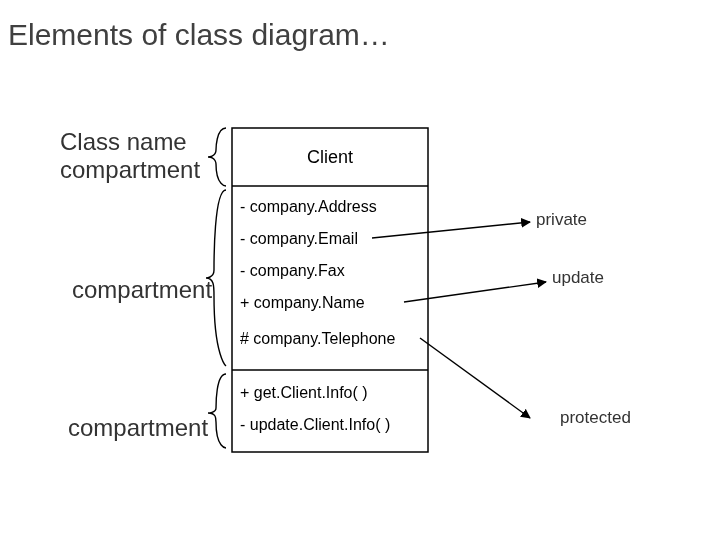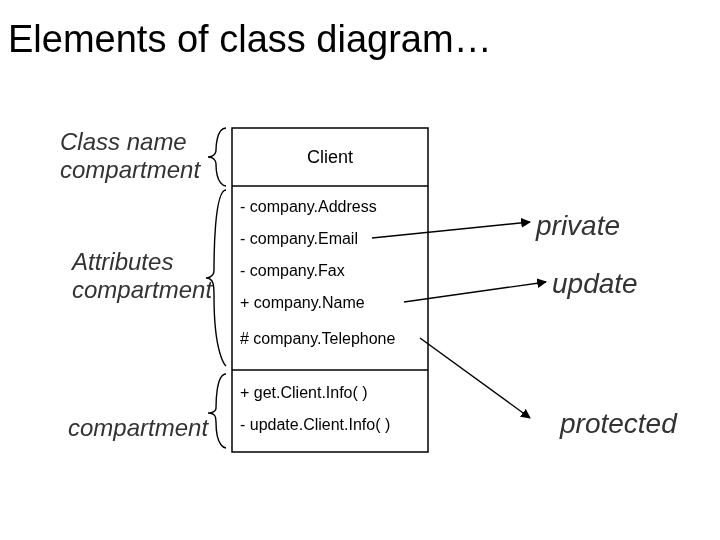--- a/index.html
+++ b/index.html
@@ -1,30 +1,30 @@
 <!DOCTYPE html>
 <html><head>
 <meta charset="utf-8">
 <style>
   html,body{margin:0;padding:0;width:720px;height:540px;background:#fff;font-family:Arial,Helvetica,sans-serif;position:relative;overflow:hidden}
-  .title{position:absolute;left:8px;top:18px;font-size:38px;color:#000000}
-  .compartment-label{position:absolute;font-style:italic;font-size:24px;color:#333;line-height:1.15}
-  .visibility-label{position:absolute;font-style:italic;font-size:28px;color:#333}
+  .title{position:absolute;left:8px;top:18px;font-size:30px;color:#404040}
+  .compartment-label{position:absolute;font-size:24px;color:#333;line-height:1.15}
+  .visibility-label{position:absolute;font-size:17px;color:#333}
   svg{position:absolute;left:0;top:0}
 </style>
 </head>
 <body>
 
 <div class="title">Elements of class diagram…</div>
 
 <div class="compartment-label" style="left:60px;top:128px">
   <span>Class name</span><br><span>compartment</span>
 </div>
 <div class="compartment-label" style="left:72px;top:248px">
-  <span>Attributes</span><br><span>compartment</span>
+  <br><span>compartment</span>
 </div>
 <div class="compartment-label" style="left:68px;top:386px">
   <br><span>compartment</span>
 </div>
 
 <div class="visibility-label" style="left:536px;top:210px">private</div>
 <div class="visibility-label" style="left:552px;top:268px">update</div>
 <div class="visibility-label" style="left:560px;top:408px">protected</div>
 
 <svg width="720" height="540">

